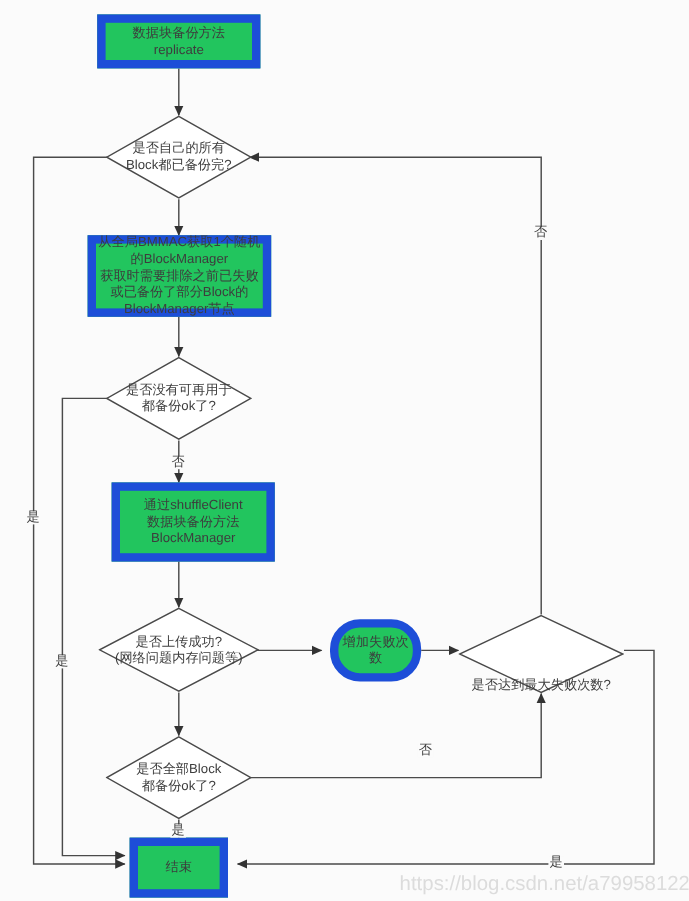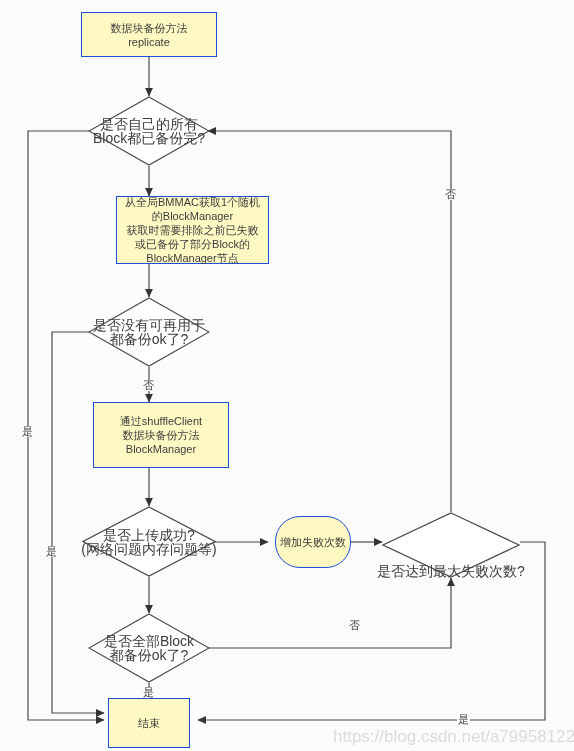--- a/index.html
+++ b/index.html
@@ -25,41 +25,41 @@
   .node {
     position: absolute;
     box-sizing: border-box;
     display: flex;
     align-items: center;
     justify-content: center;
     text-align: center;
     color: #3d3d3d;
   }
   .proc {
-    border: 1px solid #1d4ed8;
-    background: #fef9c3;
+    border: 7px solid #1d4ed8;
+    background: #22c55e;
     font-size: 11px;
     line-height: 14px;
   }
   .diamond-wrap {
     position: absolute;
     display: flex;
     align-items: center;
     justify-content: center;
   }
   .diamond-shape {
     position: absolute;
     left: 0; top: 0;
     width: 100%;
     height: 100%;
   }
   .diamond-label {
     position: relative;
     z-index: 2;
-    font-size: 14px;
+    font-size: 11px;
     line-height: 14px;
     text-align: center;
     color: #3d3d3d;
     white-space: nowrap;
   }
   .edge-label {
     position: absolute;
     font-size: 11px;
     line-height: 11px;
     color: #3d3d3d;
@@ -129,21 +129,21 @@
   <div class="diamond-wrap" style="left:88px; top:96px; width:122px; height:70px;">
     <svg class="diamond-shape" viewBox="0 0 122 70" preserveAspectRatio="none">
       <polygon points="61,1 121,35 61,69 1,35" fill="#ffffff" stroke="#4a4a4a" stroke-width="1.2"></polygon>
     </svg>
     <div class="diamond-label">
       <div>是否自己的所有</div>
       <div>Block都已备份完?</div>
     </div>
   </div>
 
-  <div class="node proc" style="left:73px; top:196px; width:153px; height:68px;margin-left:43px;">
+  <div class="node proc" style="left:73px; top:196px; width:153px; height:68px;">
     <div>
       <div>从全局BMMAC获取1个随机</div>
       <div>的BlockManager</div>
       <div>获取时需要排除之前已失败</div>
       <div>或已备份了部分Block的</div>
       <div>BlockManager节点</div>
     </div>
   </div>
 
   <div class="diamond-wrap" style="left:88px; top:297px; width:122px; height:70px;">

